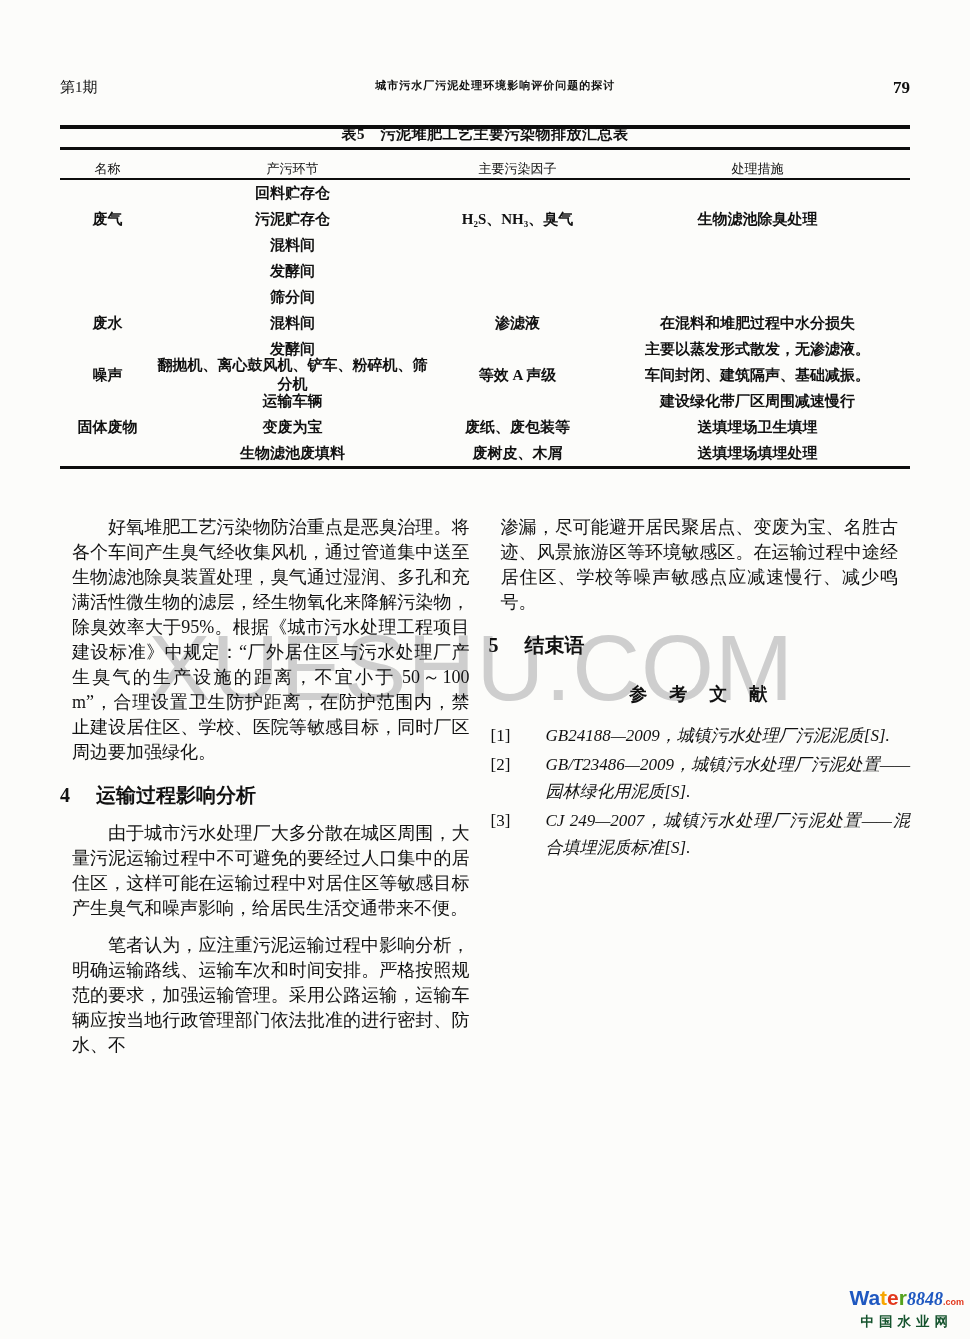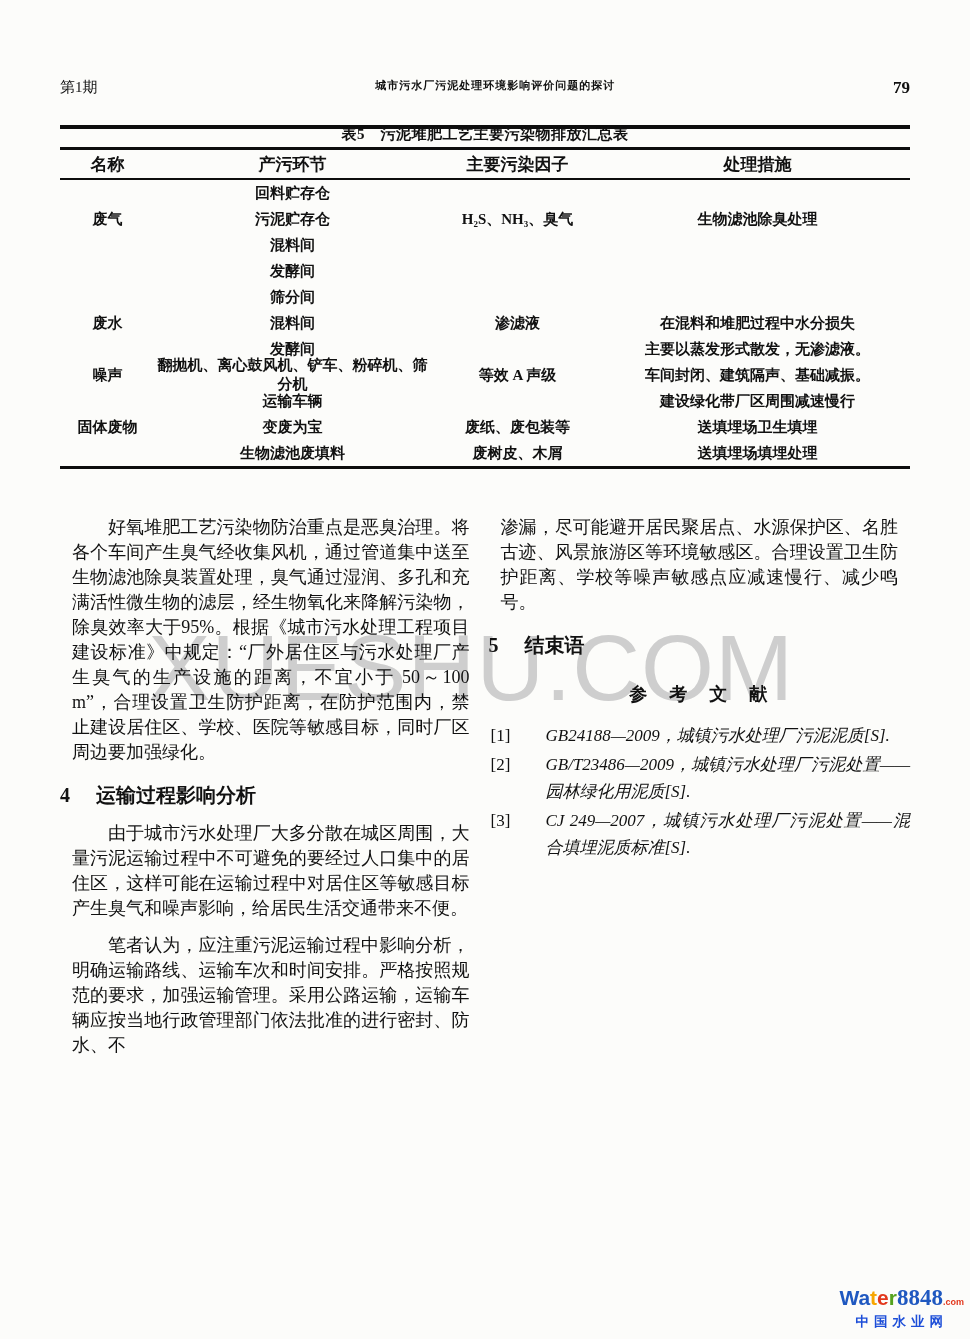--- a/index.html
+++ b/index.html
@@ -27,23 +27,23 @@
   .header .issue { font-size:15px; }
   .header .jtitle { font-size:11px; font-weight:bold; letter-spacing:1px; }
   .header .pageno { font-size:17px; font-weight:bold; }
   
   .table-caption {
     position:absolute; left:60px; top:125px; width:850px; z-index:1;
     text-align:center; font-weight:bold; font-size:15px; letter-spacing:0.5px;
   }
   .ptable { position:absolute; left:60px; top:147px; width:850px; z-index:1; }
   .thead {
-    display:flex; align-items:center; height:28px;
+    display:flex; align-items:flex-end; height:28px;
     border-top:3px solid #0d0d0d; border-bottom:2px solid #0d0d0d;
-    font-weight:bold; font-size:17px;
+    font-weight:normal; font-size:13px;
   }
   .tbody { border-bottom:3px solid #0d0d0d; }
   .trow { display:flex; align-items:center; height:26px; font-size:15px; font-weight:bold; }
   .tcell { text-align:center; }
   .tcell.c0 { width:95px; }
   .tcell.c1 { width:275px; }
   .tcell.c2 { width:175px; }
   .tcell.c3 { width:305px; }
   
   .body-columns {
@@ -67,21 +67,21 @@
     position:relative; padding-left:57px; margin-bottom:2px;
     font-style:italic; font-size:17px; line-height:27px; text-align:justify;
   }
   .ref-label { position:absolute; left:2px; top:0; font-style:normal; }
   
   .logo { position:absolute; right:6px; bottom:8px; z-index:1; text-align:center; }
   .logo-line1 {
     font-family:"Liberation Sans","DejaVu Sans",sans-serif;
     font-weight:bold; font-size:21px; line-height:22px; white-space:nowrap;
   }
-  .logo-number { font-family:"Liberation Serif",serif; font-size:23px; }
+  .logo-number { font-family:"Liberation Serif",serif; font-style:italic; font-size:18px; }
   .logo-domain { font-size:9px; font-weight:bold; vertical-align:baseline; }
   .logo-line2 {
     font-family:"Liberation Sans","DejaVu Sans",sans-serif;
     font-size:13.5px; font-weight:bold; letter-spacing:5px; line-height:18px;
     white-space:nowrap;
   }
 </style>
 </head>
 <body>
 
@@ -178,34 +178,34 @@
     <div class="col">
       <p>好氧堆肥工艺污染物防治重点是恶臭治理。将各个车间产生臭气经收集风机，通过管道集中送至生物滤池除臭装置处理，臭气通过湿润、多孔和充满活性微生物的滤层，经生物氧化来降解污染物，除臭效率大于95%。根据《城市污水处理工程项目建设标准》中规定：“厂外居住区与污水处理厂产生臭气的生产设施的距离，不宜小于 50～100 m”，合理设置卫生防护距离，在防护范围内，禁止建设居住区、学校、医院等敏感目标，同时厂区周边要加强绿化。</p>
       <div class="section-heading">
         <span class="num">4</span>
         <span>运输过程影响分析</span>
       </div>
       <p>由于城市污水处理厂大多分散在城区周围，大量污泥运输过程中不可避免的要经过人口集中的居住区，这样可能在运输过程中对居住区等敏感目标产生臭气和噪声影响，给居民生活交通带来不便。</p>
       <p>笔者认为，应注重污泥运输过程中影响分析，明确运输路线、运输车次和时间安排。严格按照规范的要求，加强运输管理。采用公路运输，运输车辆应按当地行政管理部门依法批准的进行密封、防水、不</p>
     </div>
     <div class="col">
-      <p class="noindent">渗漏，尽可能避开居民聚居点、水源保护区、名胜古迹、风景旅游区等环境敏感区。合理设置卫生防护距离、学校等噪声敏感点应减速慢行、减少鸣号。</p>
+      <p class="noindent">渗漏，尽可能避开居民聚居点、变废为宝、名胜古迹、风景旅游区等环境敏感区。在运输过程中途经居住区、学校等噪声敏感点应减速慢行、减少鸣号。</p>
       <div class="section-heading">
         <span class="num">5</span>
         <span>结束语</span>
       </div>
       <div class="ref-title">参　考　文　献</div>
       <div id="ref-list">
           <div class="ref-item"><span class="ref-label">[1]</span><span>GB24188—2009，城镇污水处理厂污泥泥质[S].</span></div>
           <div class="ref-item"><span class="ref-label">[2]</span><span>GB/T23486—2009，城镇污水处理厂污泥处置——园林绿化用泥质[S].</span></div>
           <div class="ref-item"><span class="ref-label">[3]</span><span>CJ 249—2007，城镇污水处理厂污泥处置——混合填埋泥质标准[S].</span></div>
         </div>
     </div>
   </div>
 
   <div class="logo">
     <div class="logo-line1">
       <span id="logo-letters"><span style="color: rgb(31, 88, 192);">W</span><span style="color: rgb(31, 88, 192);">a</span><span style="color: rgb(247, 166, 0);">t</span><span style="color: rgb(226, 55, 28);">e</span><span style="color: rgb(84, 162, 29);">r</span></span><span class="logo-number" style="color: rgb(31, 88, 192);">8848</span><span class="logo-domain" style="color: rgb(226, 55, 28);">.com</span>
     </div>
-    <div class="logo-line2" style="color: #1d4ed8;">中国水业网</div>
+    <div class="logo-line2" style="color: #14532d;">中国水业网</div>
   </div>
 
 </div>
 
 </body></html>

